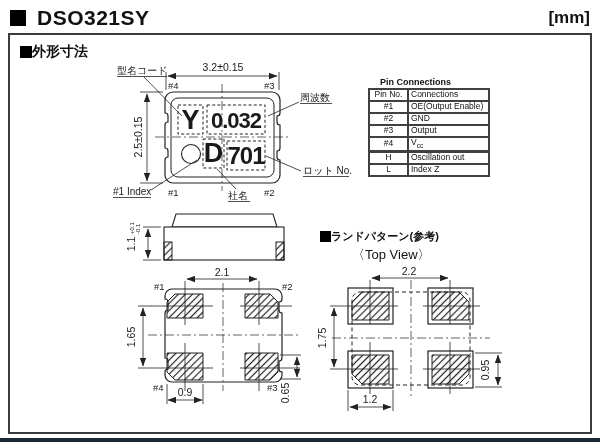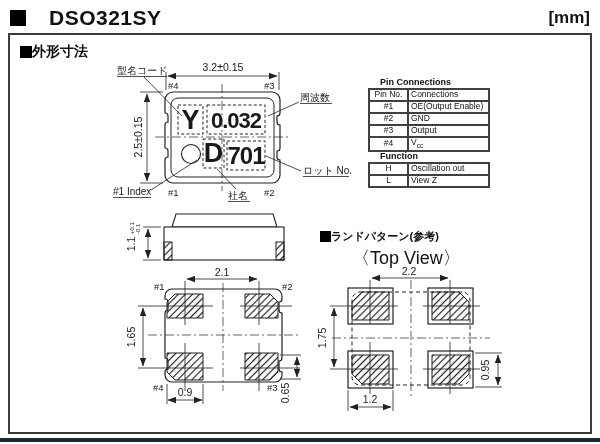--- a/index.html
+++ b/index.html
@@ -3,34 +3,34 @@
 <meta charset="utf-8">
 <style>
   html,body { margin:0; padding:0; }
   body {
     width:600px; height:444px; position:relative; overflow:hidden;
     background:#ffffff; color:#111;
     font-family:"Liberation Sans", sans-serif;
   }
   .abs { position:absolute; }
   
-  .page-title { left:10px; top:6px; display:flex; align-items:center; gap:23px; }
+  .page-title { left:10px; top:6px; display:flex; align-items:center; gap:11px; }
   .sq16 { width:16px; height:16px; background:#000; display:inline-block; }
   .page-title .t { font-size:21px; font-weight:bold; letter-spacing:0.5px; }
   .unit { right:10px; top:8px; font-size:17px; font-weight:bold;margin-left:32px; }
   
   .frame { left:8px; top:33px; width:580px; height:397px; border:2px solid #3b3b3b; }
   .bottom-strip { left:0; top:438px; width:600px; height:4px; background:#1b2a30; }
   
   .sec { display:flex; align-items:center; font-weight:bold; }
   .sec .sq12 { width:12px; height:12px; background:#000; display:inline-block; }
   .sec-outline { left:20px; top:43px; font-size:14px; }
   .sec-land { left:320px; top:229px; font-size:11px; }
   .sec-land .sq12 { width:11px; height:11px; }
-  .land-sub { left:352px; top:246px; font-size:18px;text-align:right; }
+  .land-sub { left:352px; top:246px; font-size:13px;text-align:right; }
   
   .tblock { width:122px; }
   .tbl-title { font-size:9px; font-weight:600; margin:0 0 1px 12px; }
   table.dstable { border-collapse:collapse; width:122px; border-bottom:2px solid #8a8a8a; }
   table.dstable td {
     border:2px solid #404040; font-size:8.5px; line-height:9.5px;
     height:10px; padding:0 2px; white-space:nowrap;
   }
   table.dstable td.c1 { width:33px; text-align:center; }
   sub.vsub { font-size:6.5px; }
@@ -275,26 +275,25 @@
     </tr>
     <tr>
       <td class="c1">#4</td>
       <td><span>V</span><sub class="vsub">cc</sub></td>
     </tr>
   </tbody>
     </table>
 </div>
 
 <div class="abs tblock" style="left:368px; top:151px;">
-  <div class="tbl-title">Function</div>
   <table class="dstable">
     <tbody>
     <tr>
       <td class="c1">H</td>
       <td>Oscillation out</td>
     </tr>
     <tr>
       <td class="c1">L</td>
-      <td>View Z</td>
+      <td>Index Z</td>
     </tr>
   </tbody>
     </table>
 </div>
 
 </body></html>

